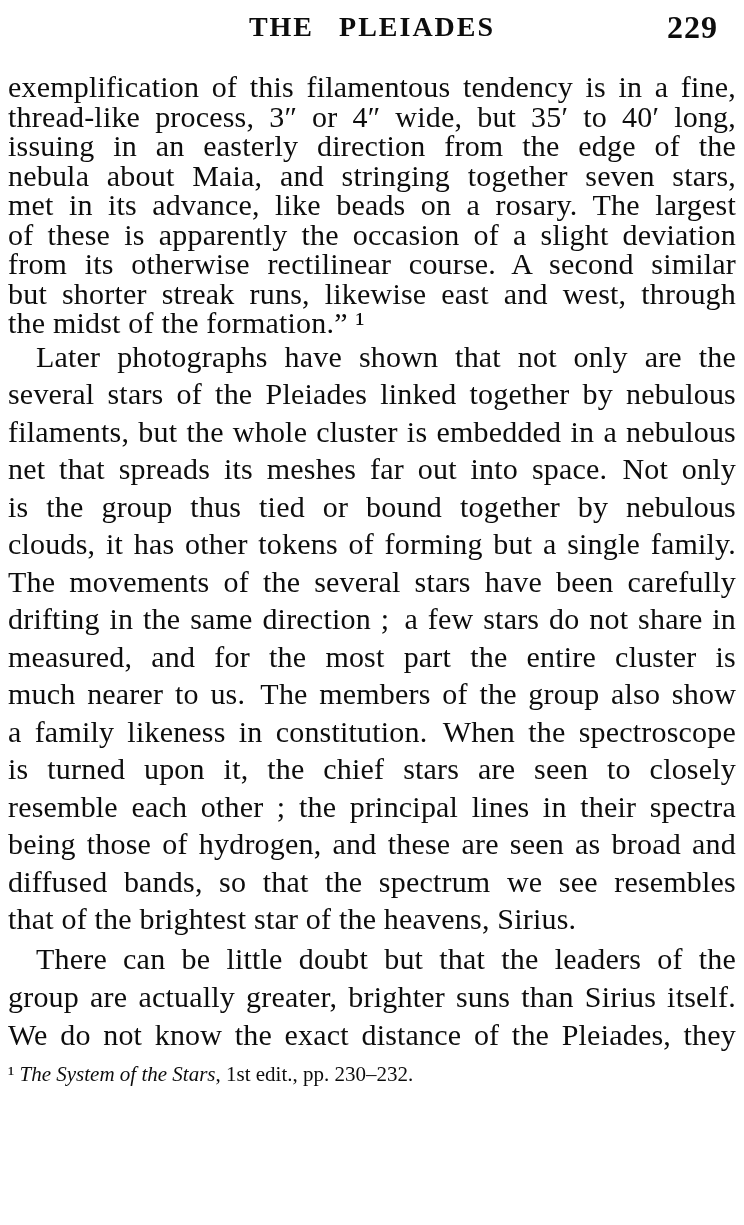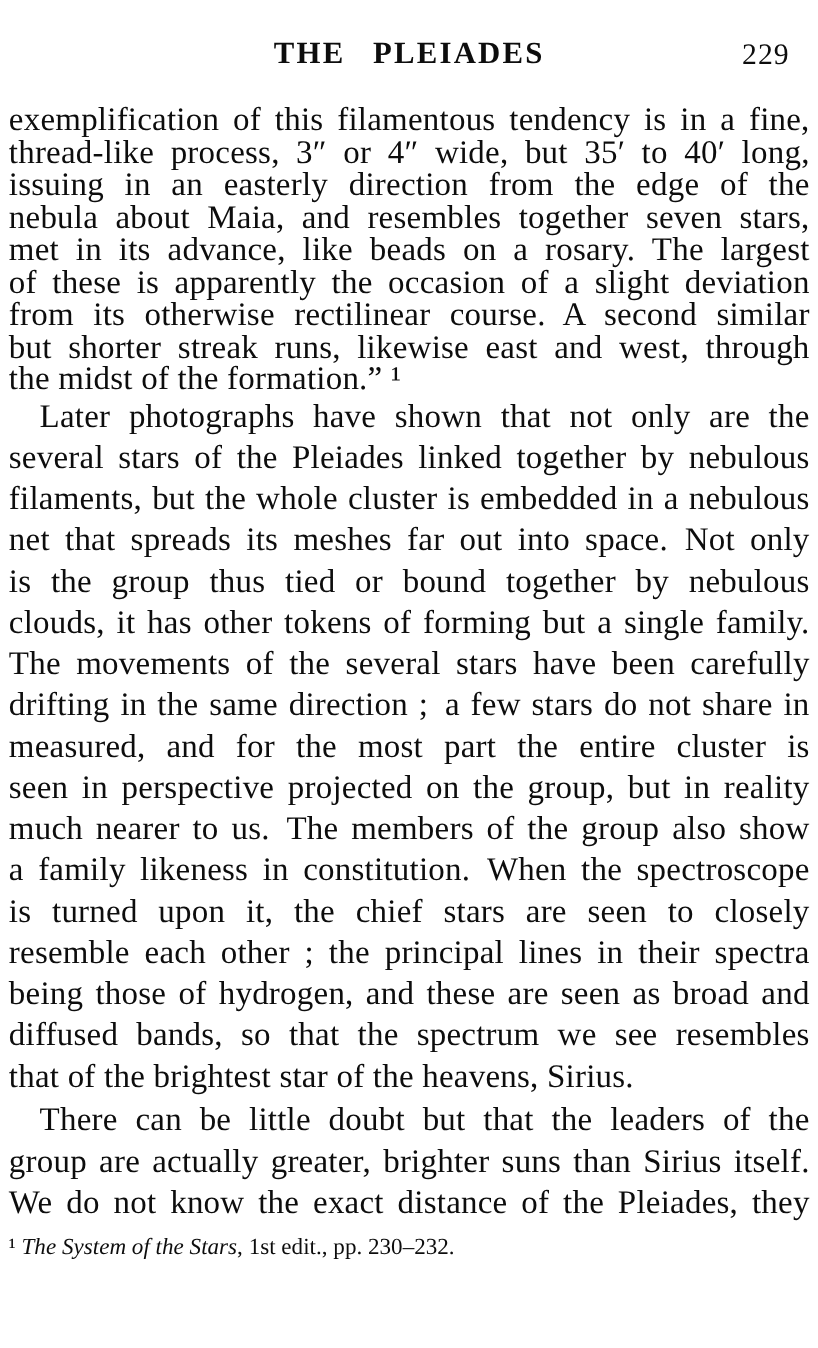--- a/index.html
+++ b/index.html
@@ -8,41 +8,41 @@
     background: #ffffff;
     overflow: hidden;
   }
   body {
     color: #0d0d0d;
     font-family: "Liberation Serif", "DejaVu Serif", serif;
   }
   .page {
     box-sizing: border-box;
     width: 744px; height: 1085px;
-    padding: 34px 8px 0 8px;
+    padding: 12px 8px 0 8px;
     border-radius: 23px;
   }
   
   .hdr {
     position: relative;
     height: 30px;
     line-height: 30px;
   }
   .hdr-title {
     position: absolute; left: 0; right: 0;
     text-align: center;
     font-weight: bold;
     font-size: 28px;
     letter-spacing: 2px;
     word-spacing: 16px;
   }
   .hdr-num {
     position: absolute; right: 18px; top: 0;
-    font-weight: normal;
-    font-size: 27px;
+    font-weight: bold;
+    font-size: 32px;
     letter-spacing: 1px;
   }
   
   .para { font-size: 30px; }
   .p1 { margin-top: 30px; }
   .p1 .line { line-height: 29.5px; }
   .p2 { }
   .p2 .line { line-height: 37.5px; }
   .p3 { margin-top: 2px; }
   .p3 .line { line-height: 38px; }
@@ -69,39 +69,38 @@
 
   <header class="hdr">
     <div class="hdr-title">THE PLEIADES</div>
     <div class="hdr-num">229</div>
   </header>
 
   <div class="para p1">
       <div class="line">exemplification of this filamentous tendency is in a fine,</div>
       <div class="line">thread-like process, 3″ or 4″ wide, but 35′ to 40′ long,</div>
       <div class="line">issuing in an easterly direction from the edge of the</div>
-      <div class="line">nebula about Maia, and resembles together seven stars,</div>
+      <div class="line">nebula about Maia, and stringing together seven stars,</div>
       <div class="line">met in its advance, like beads on a rosary. The largest</div>
       <div class="line">of these is apparently the occasion of a slight deviation</div>
       <div class="line">from its otherwise rectilinear course. A second similar</div>
       <div class="line">but shorter streak runs, likewise east and west, through</div>
       <div class="line last">the midst of the formation.” ¹</div>
     </div>
 
   <div class="para p2">
       <div class="line indent">Later photographs have shown that not only are the</div>
       <div class="line">several stars of the Pleiades linked together by nebulous</div>
       <div class="line">filaments, but the whole cluster is embedded in a nebulous</div>
       <div class="line">net that spreads its meshes far out into space. Not only</div>
       <div class="line">is the group thus tied or bound together by nebulous</div>
       <div class="line">clouds, it has other tokens of forming but a single family.</div>
       <div class="line">The movements of the several stars have been carefully</div>
       <div class="line">drifting in the same direction ; a few stars do not share in</div>
       <div class="line">measured, and for the most part the entire cluster is</div>
-      <div class="line">seen in perspective projected on the group, but in reality</div>
       <div class="line">much nearer to us. The members of the group also show</div>
       <div class="line">a family likeness in constitution. When the spectroscope</div>
       <div class="line">is turned upon it, the chief stars are seen to closely</div>
       <div class="line">resemble each other ; the principal lines in their spectra</div>
       <div class="line">being those of hydrogen, and these are seen as broad and</div>
       <div class="line">diffused bands, so that the spectrum we see resembles</div>
       <div class="line last">that of the brightest star of the heavens, Sirius.</div>
     </div>
 
   <div class="para p3">

